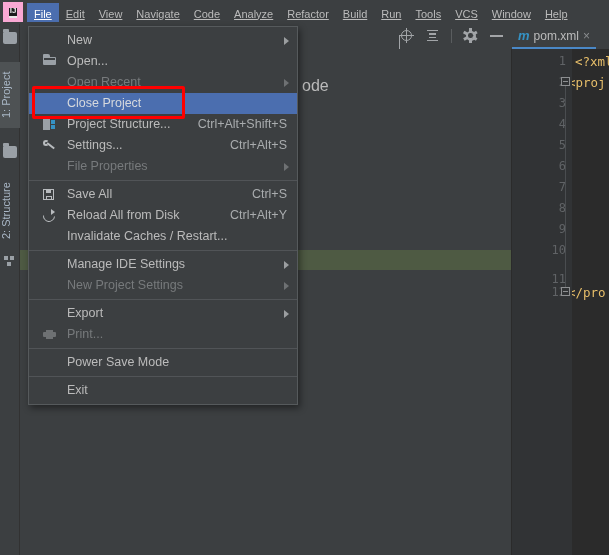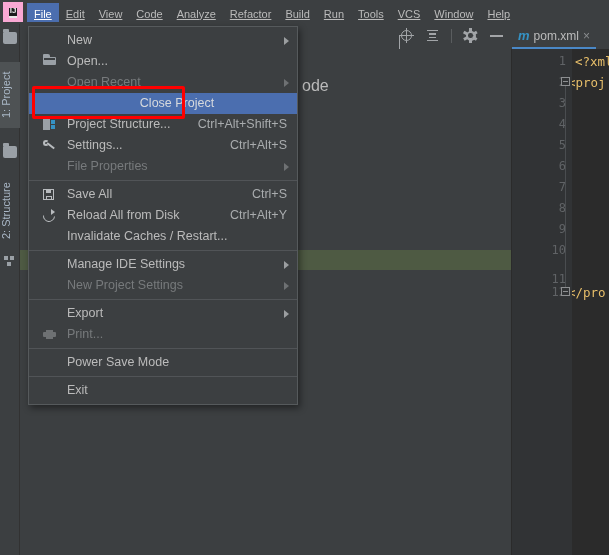--- a/index.html
+++ b/index.html
@@ -179,21 +179,21 @@
     padding:3px 0;
     box-shadow:2px 3px 7px rgba(0,0,0,.45);
     z-index:40;
   }
   .mi{
     position:relative;height:21px;line-height:21px;
     padding-left:38px;padding-right:10px;
     color:#bbbbbb;font-size:12.5px;white-space:nowrap;
   }
   .mi.dim{color:#777a7c;}
-  .mi.sel{background:#4b6eaf;color:#d6d9dd;text-align:center;}
+  .mi.sel{background:#4b6eaf;color:#d6d9dd;}
   .mi .short{
     position:absolute;right:10px;top:0;color:#a9acae;font-size:12.5px;
   }
   .mi .arrow{
     position:absolute;right:8px;top:7px;
     width:0;height:0;border-left:5px solid #9b9ea0;
     border-top:4px solid transparent;border-bottom:4px solid transparent;
   }
   .mi.dim .arrow{border-left-color:#6e7173;}
   .msep{height:1px;background:#515457;margin:3px 0;}
@@ -284,20 +284,21 @@
 <div id="menubar">
   <div id="ij-logo">
     <div style="display:flex;flex-direction:column;align-items:center;">
       <span>IJ</span>
       <span class="bar"></span>
     </div>
   </div>
   <div class="mbitem active"><span class="ul">File</span></div>
   <div class="mbitem"><span class="ul">Edit</span></div>
   <div class="mbitem"><span class="ul">View</span></div>
+  <div class="mbitem"><span class="ul">Navigate</span></div>
   <div class="mbitem"><span class="ul">Code</span></div>
   <div class="mbitem"><span class="ul">Analyze</span></div>
   <div class="mbitem"><span class="ul">Refactor</span></div>
   <div class="mbitem"><span class="ul">Build</span></div>
   <div class="mbitem"><span class="ul">Run</span></div>
   <div class="mbitem"><span class="ul">Tools</span></div>
   <div class="mbitem"><span class="ul">VCS</span></div>
   <div class="mbitem"><span class="ul">Window</span></div>
   <div class="mbitem"><span class="ul">Help</span></div>
 </div>

